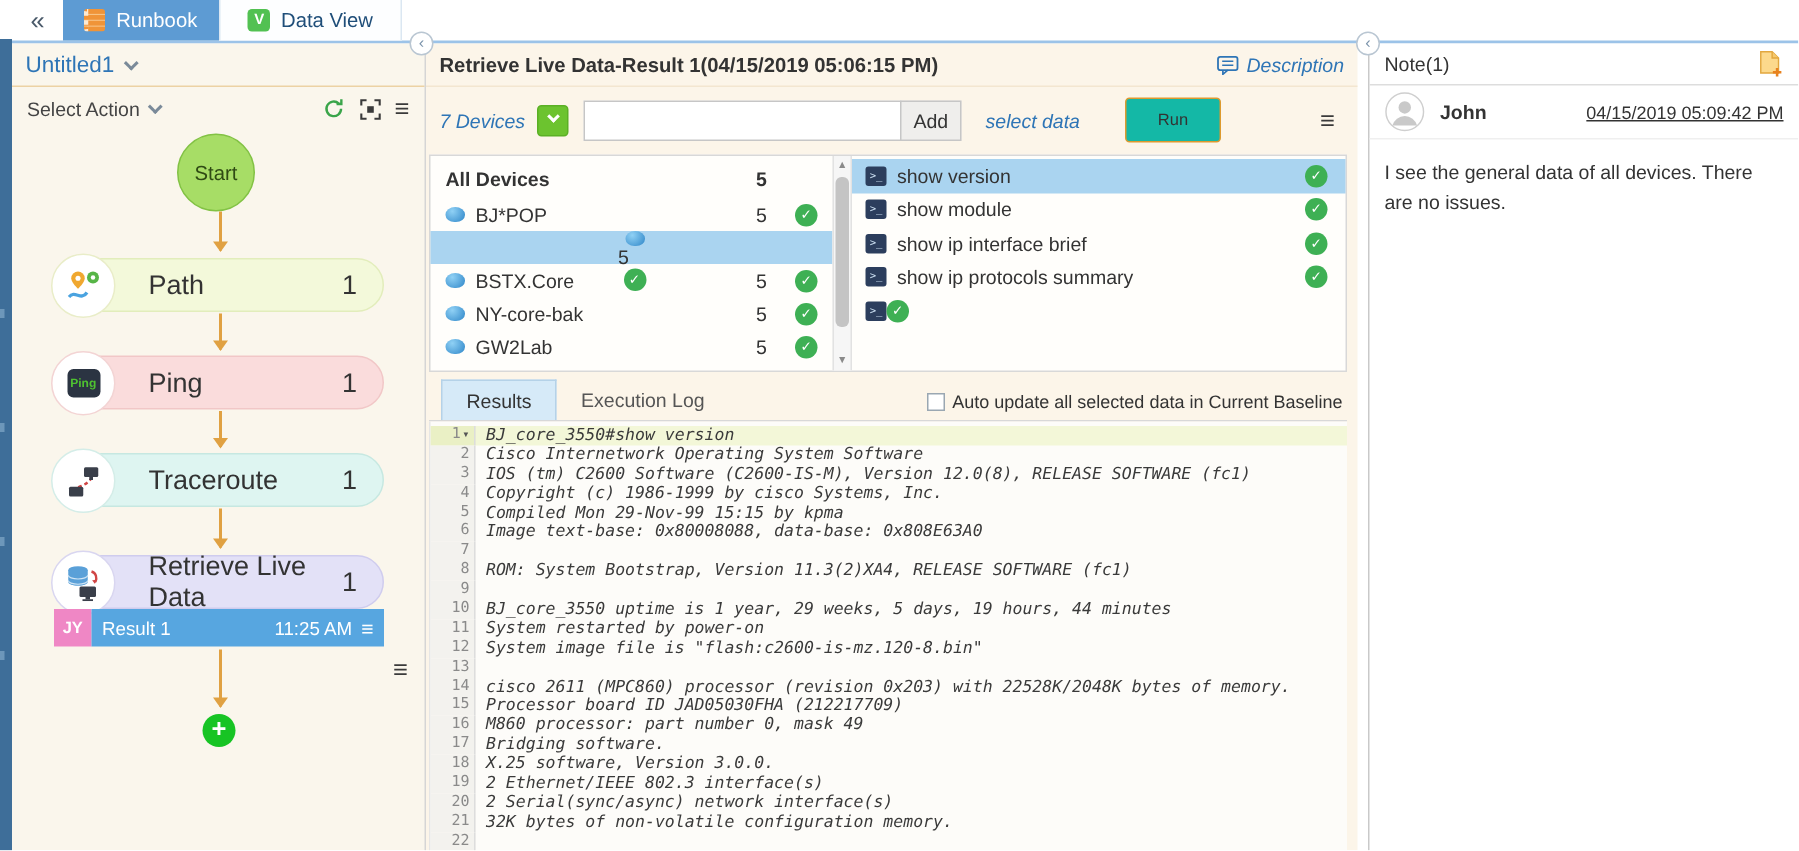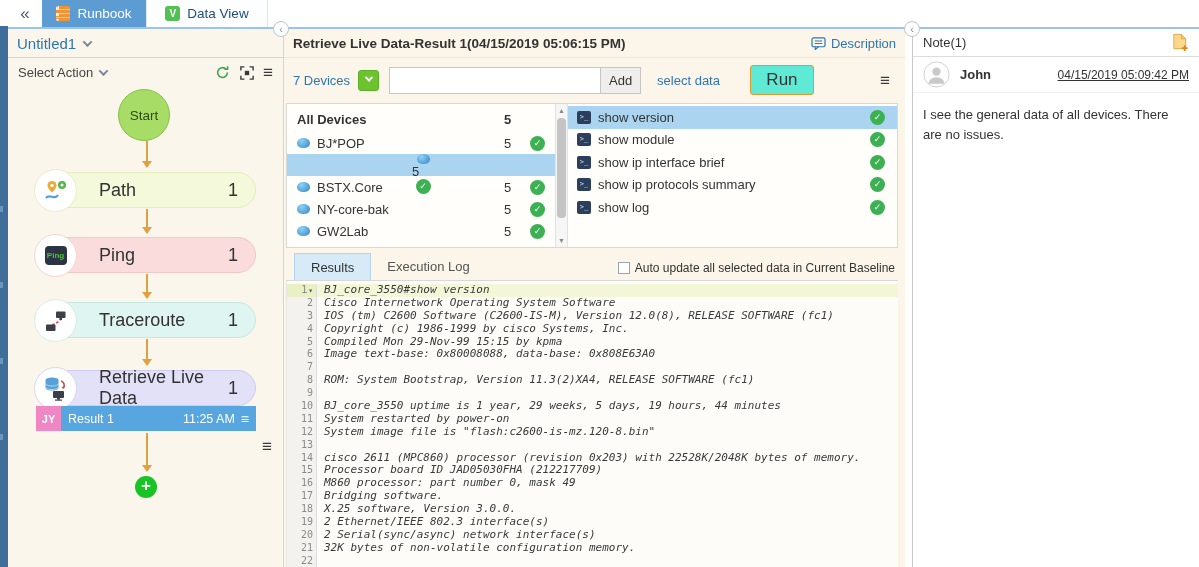--- a/index.html
+++ b/index.html
@@ -78,35 +78,35 @@
   .result-bar .menu-ico { color:#fff; font-size:14px; }
   .plus-node { position:absolute; left:127px; top:389px; width:22px; height:22px; border-radius:50%;
     background:#17c424; color:#fff; font-size:17px; font-weight:bold; line-height:20px; text-align:center; cursor:pointer; }
   .plus-node::before { content:"+"; }
 
   
   .middle-panel { position:absolute; left:284px; top:29px; width:621px; height:538px; background:#fcf5e9; }
   .mp-header { height:29px; display:flex; align-items:center; padding:0 9px;
     border-bottom:1px solid #f3e6d0; }
   .mp-title { font-size:13.5px; font-weight:bold; color:#333; }
-  .link { color:#2e75b6; font-size:13px; cursor:pointer; }
+  .link { color:#2e75b6; font-size:13px; cursor:pointer;font-style:italic; }
   .desc-link { display:flex; align-items:center; gap:5px; }
   .mp-toolbar { height:44px; display:flex; align-items:center; padding:0 9px; }
   .dev-label { font-size:13px; }
   .dev-btn { width:21px; height:21px; margin-left:8px; background:#6cc32f; border:1px solid #5bb025;
     border-radius:3px; display:flex; align-items:center; justify-content:center; cursor:pointer; }
   .dev-btn .chev { border-color:#fff; width:6px; height:6px; margin-top:-3px; }
   .input-group { display:flex; margin-left:10px; }
   .device-input { width:212px; height:27px; border:1px solid #c6c6c6; background:#fff; padding:0 6px;
     font-size:13px; outline:none; }
   .add-btn { width:41px; height:27px; margin-left:-1px; background:#efeeec; border:1px solid #c6c6c6;
     font-size:13px; color:#333; cursor:pointer; font-family:"Liberation Sans",sans-serif; }
   .select-data { margin-left:16px; }
-  .run-btn { margin-left:30px; width:64px; height:30px; background:#5eead4; border:1px solid #dd9a2e;
-    border-radius:3px; font-size:17px; color:#333; cursor:pointer; font-family:"Liberation Sans",sans-serif; }
+  .run-btn { margin-left:30px; width:64px; height:30px; background:#14b8a6; border:1px solid #dd9a2e;
+    border-radius:3px; font-size:11px; color:#333; cursor:pointer; font-family:"Liberation Sans",sans-serif; }
 
   .lists { position:absolute; left:2px; top:74px; width:612px; height:145px; background:#fffefb;
     border:1px solid #d8d8d8; display:flex; }
   .device-list { width:268px; padding-top:3px; }
   .dl-row { height:22px; display:flex; align-items:center; padding:0 6px 0 10px; font-size:13px; cursor:pointer; }
   .dl-row.header { height:25px; font-weight:bold; cursor:default; }
   .dl-row .dname { margin-left:7px; flex:1; white-space:nowrap; overflow:hidden; }
   .dl-row.header .dname { margin-left:0; }
   .dl-row .dcount { width:22px; }
   .dl-row.selected { background:#aad4f0;flex-direction:column; }
@@ -371,21 +371,20 @@
           <span class="cname">show ip interface brief</span>
           <span class="check-ico"></span>
         </div>
           <div class="cmd-row">
           <span class="term-ico"></span>
           <span class="cname">show ip protocols summary</span>
           <span class="check-ico"></span>
         </div>
           <div class="cmd-row">
           <span class="term-ico"></span>
-          <span class="cname">show log</span>
           <span class="check-ico"></span>
         </div>
         </div>
     </div>
 
     <div class="mp-tabs">
       <div class="mtab active">Results</div>
       <div class="mtab">Execution Log</div>
       <span class="spacer"></span>
       <span class="auto-update">

